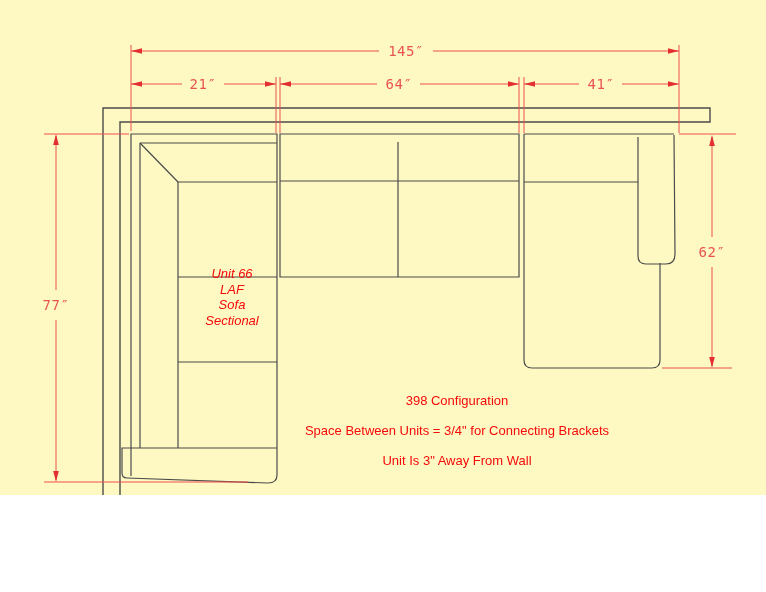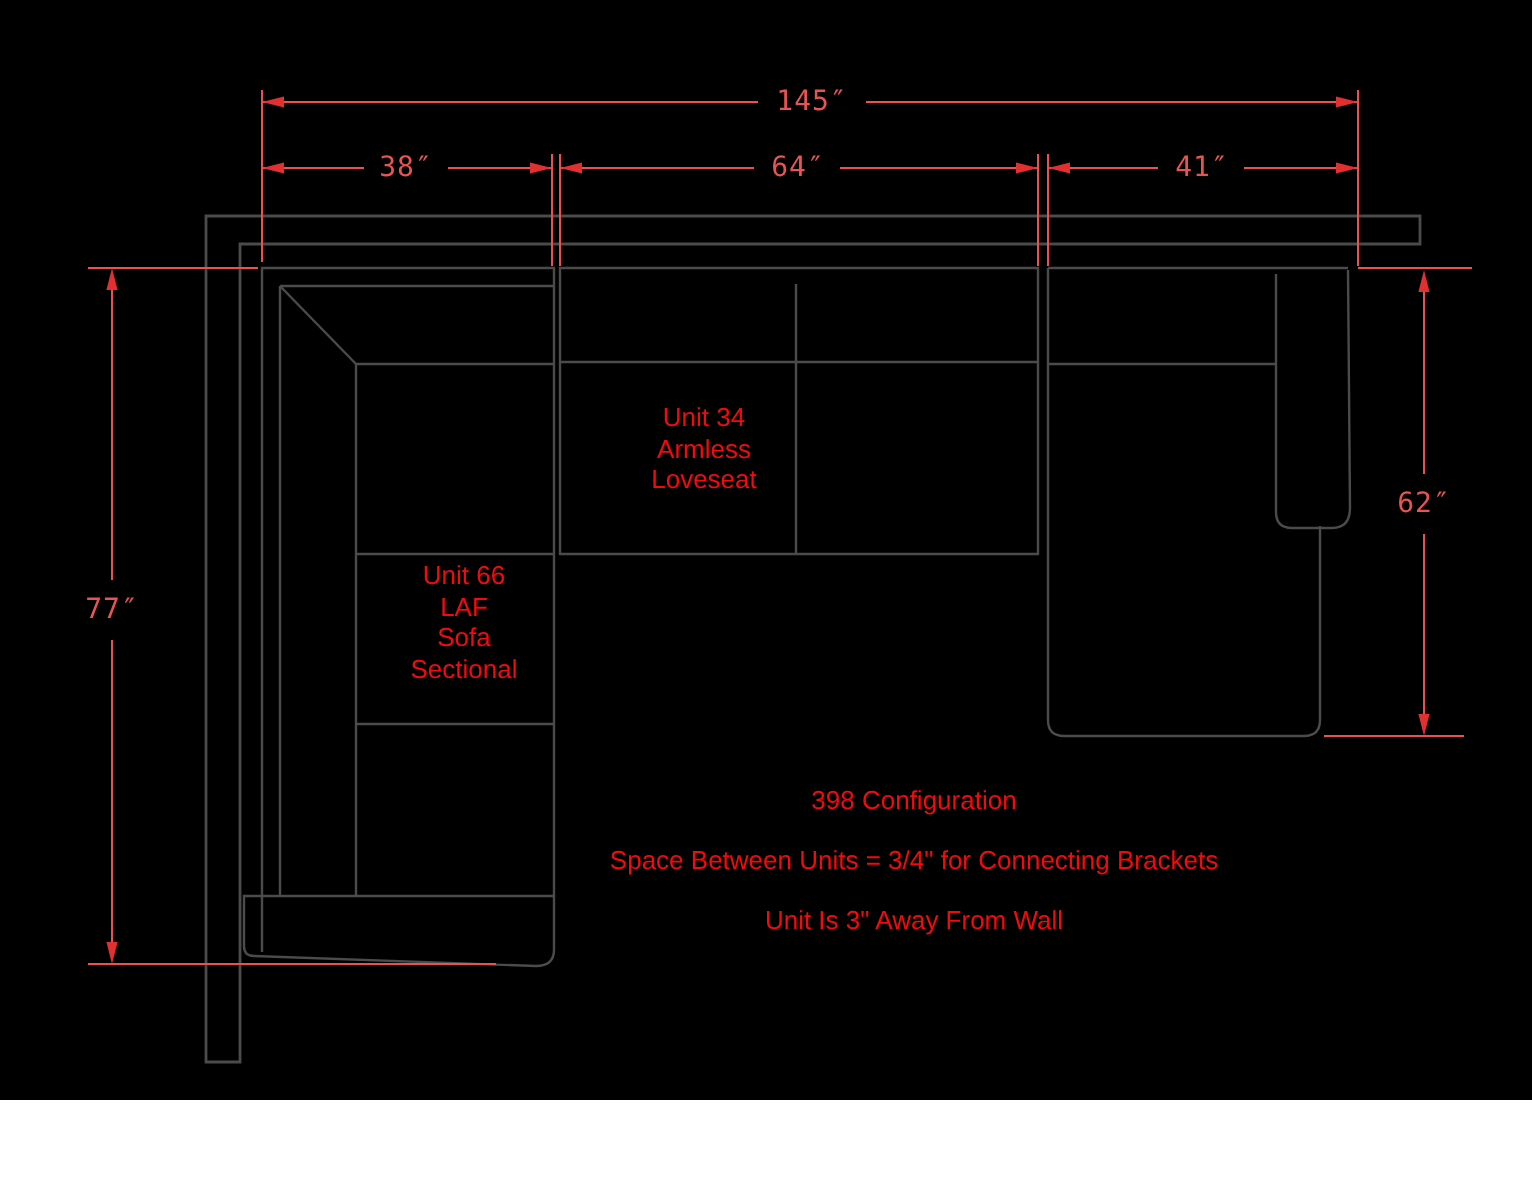--- a/index.html
+++ b/index.html
@@ -3,22 +3,22 @@
 <meta charset="utf-8">
 <style>
   html, body {
     margin: 0;
     padding: 0;
     background: #ffffff;
   }
   #canvas {
     position: relative;
     width: 766px;
-    height: 550px;
-    background: #000000;
+    height: 495px;
+    background: #fef9c3;
     overflow: hidden;
     font-family: "Liberation Sans", sans-serif;
   }
   #linework {
     position: absolute;
     top: 0;
     left: 0;
   }
   .overlay-text {
     position: absolute;
@@ -125,38 +125,35 @@
       <polygon points="679,84 668,81.2 668,86.8"></polygon>
       <polygon points="56,134 53.2,145 58.8,145"></polygon>
       <polygon points="56,482 53.2,471 58.8,471"></polygon>
       <polygon points="712,135 709.2,146 714.8,146"></polygon>
       <polygon points="712,368 709.2,357 714.8,357"></polygon>
     </g>
   </svg>
 
   <div class="overlay-text dim-text" style="left:406px; top:51px;">145″</div>
 
-  <div class="overlay-text dim-text" style="left:203px; top:84px;">38″</div>
+  <div class="overlay-text dim-text" style="left:203px; top:84px;">21″</div>
 
   <div class="overlay-text dim-text" style="left:399px; top:84px;text-align:right;">64″</div>
 
   <div class="overlay-text dim-text" style="left:601px; top:84px;">41″</div>
 
   <div class="overlay-text dim-text" style="left:56px; top:305px;">77″</div>
 
   <div class="overlay-text dim-text" style="left:712px; top:252px;">62″</div>
 
-  <div class="overlay-text unit-label" style="left:232px; top:311px;">Unit 66
+  <div class="overlay-text unit-label" style="left:232px; top:297px;font-style:italic;">Unit 66
 LAF
 Sofa
 Sectional</div>
 
-  <div class="overlay-text unit-label" style="left:352px; top:224px;">Unit 34
-Armless
-Loveseat</div>
 
 
   <div class="overlay-text notes-block" style="left:457px; top:430px;">
     <div>398 Configuration</div>
     <div>Space Between Units = 3/4" for Connecting Brackets</div>
     <div>Unit Is 3" Away From Wall</div>
   </div>
 
 </div>
 

